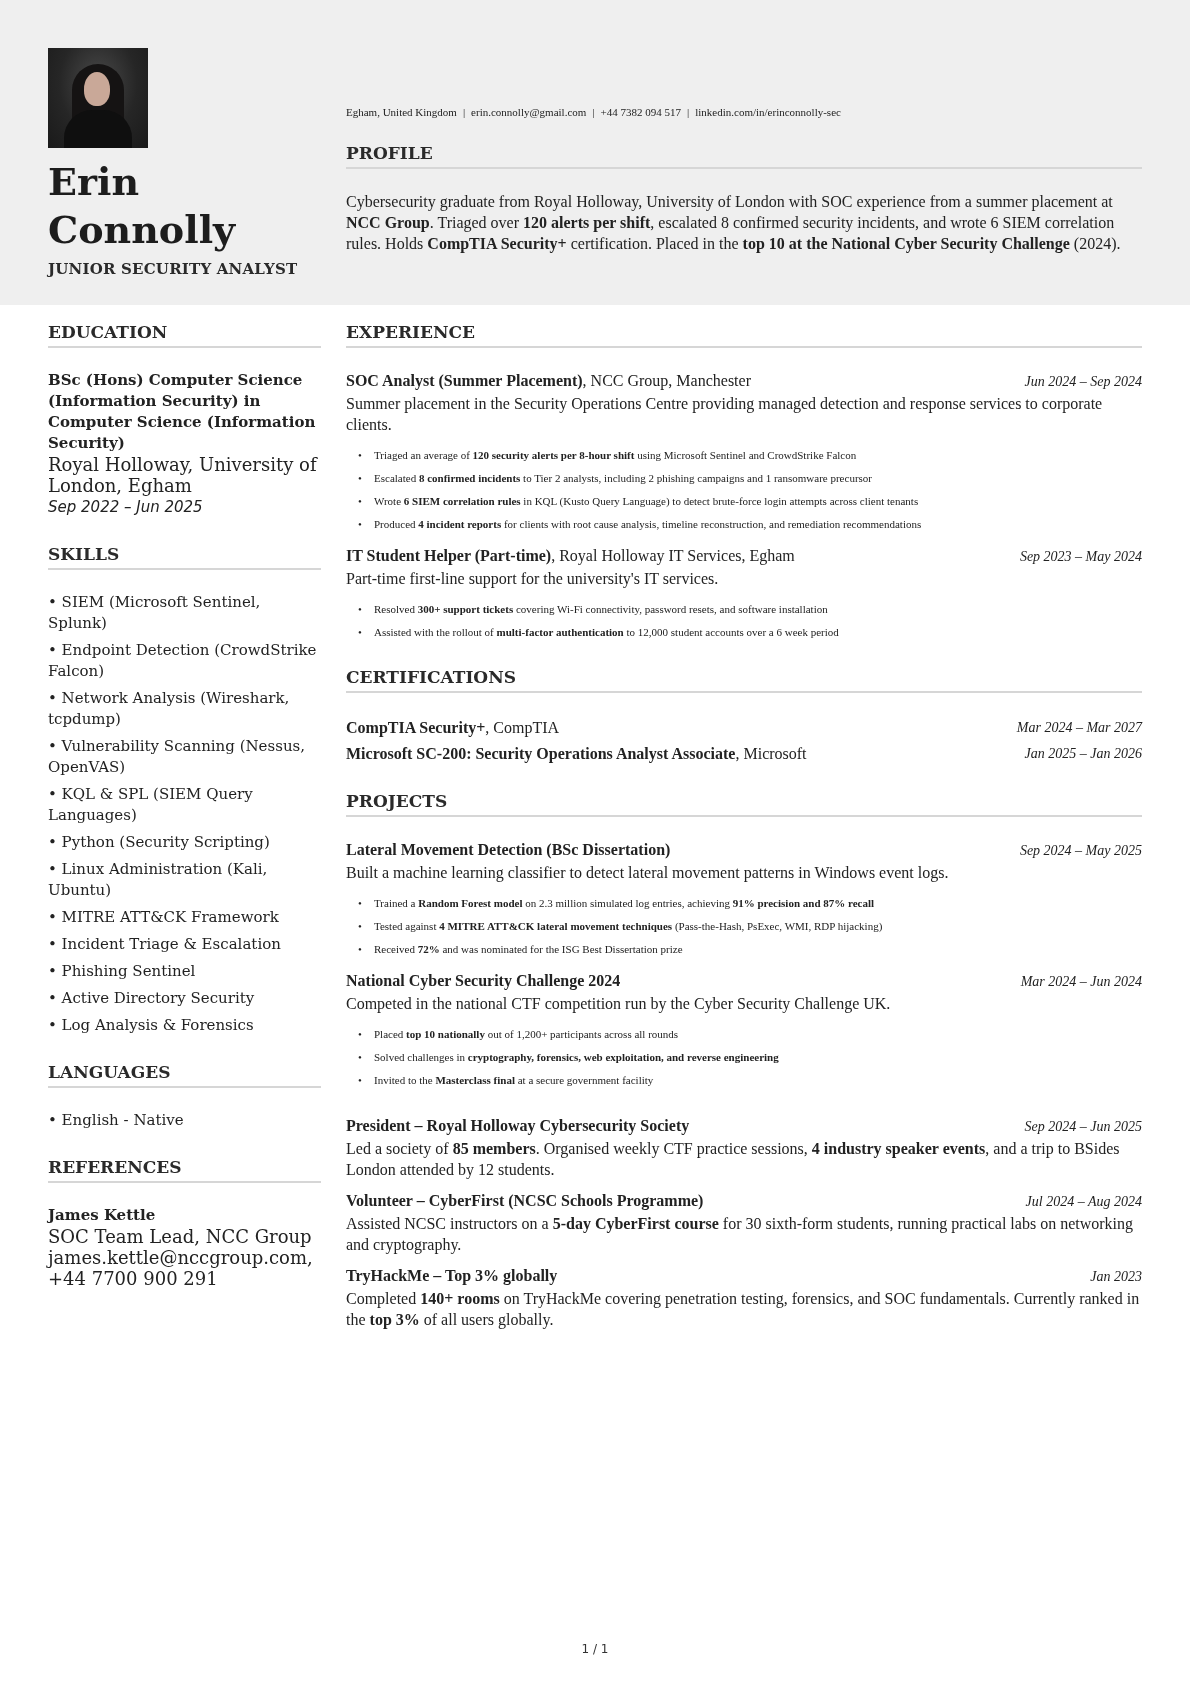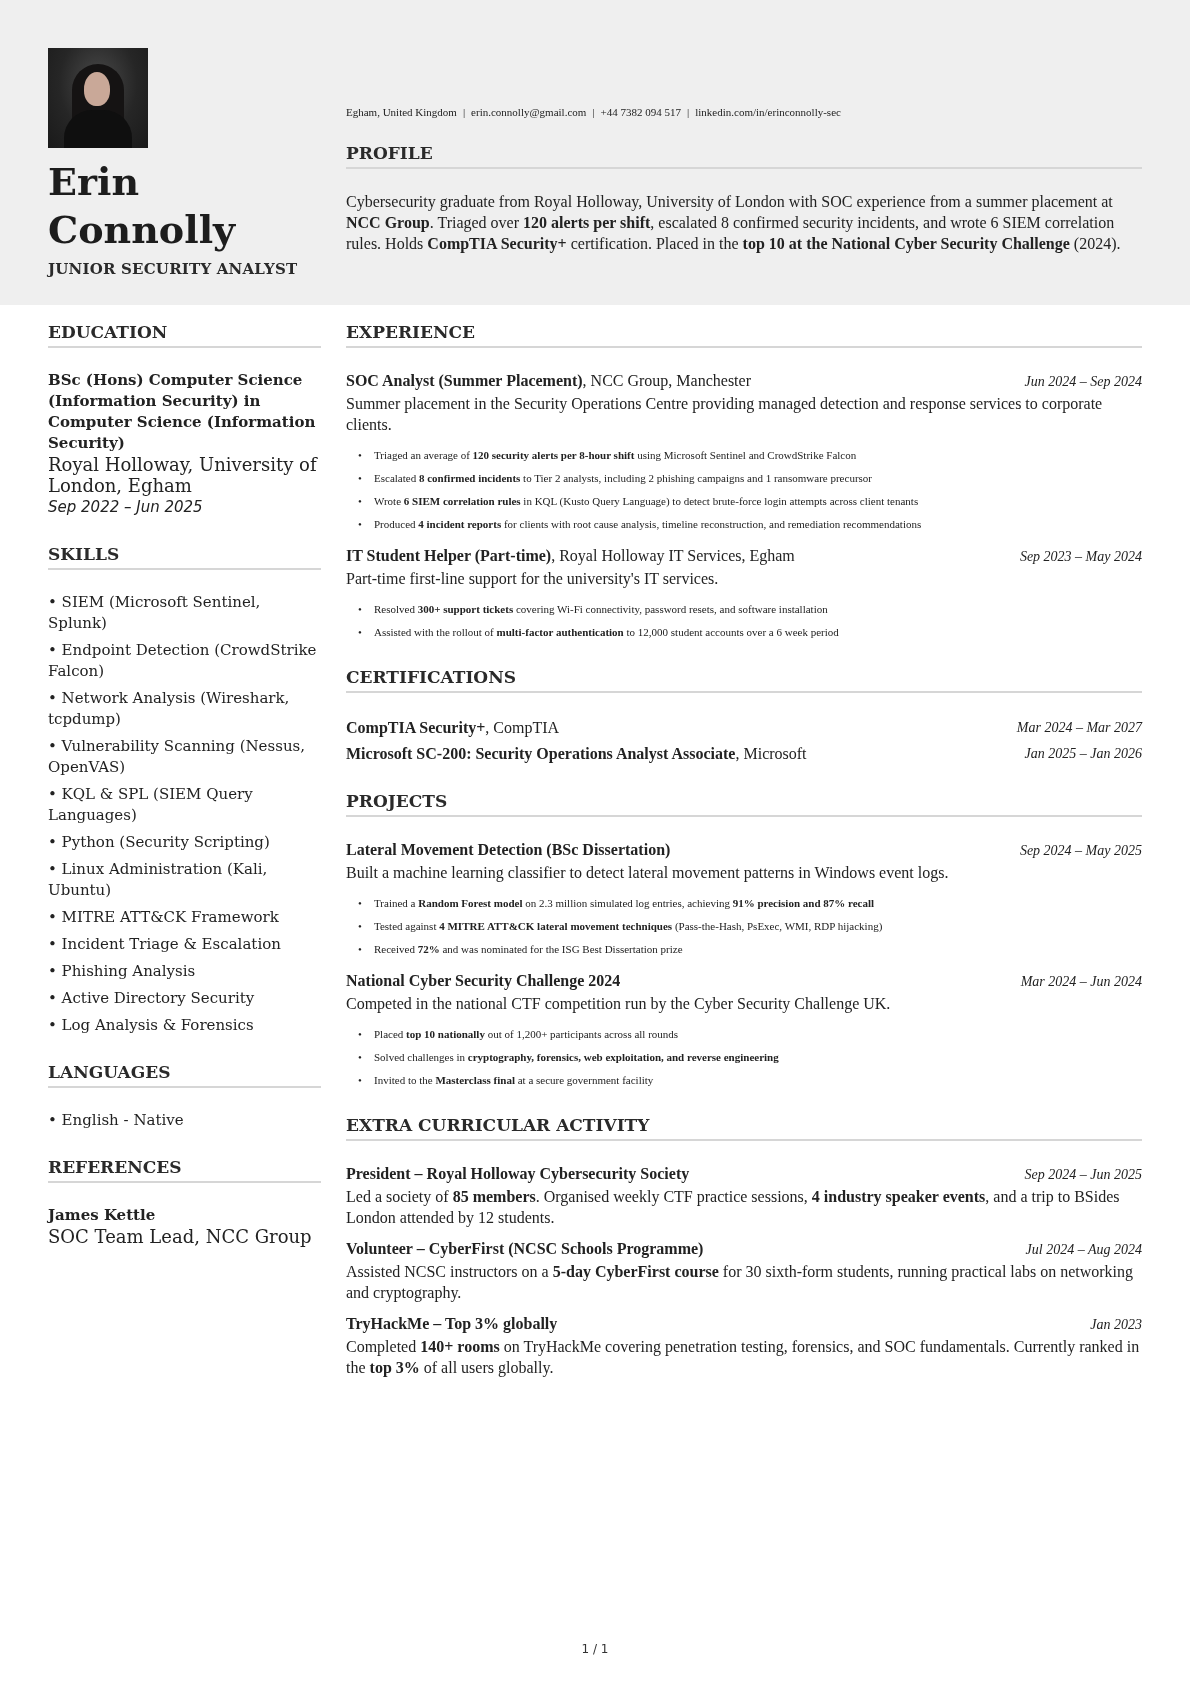--- a/index.html
+++ b/index.html
@@ -76,37 +76,38 @@
     <div>
         <div class="skill">• SIEM (Microsoft Sentinel, Splunk)</div>
         <div class="skill">• Endpoint Detection (CrowdStrike Falcon)</div>
         <div class="skill">• Network Analysis (Wireshark, tcpdump)</div>
         <div class="skill">• Vulnerability Scanning (Nessus, OpenVAS)</div>
         <div class="skill">• KQL &amp; SPL (SIEM Query Languages)</div>
         <div class="skill">• Python (Security Scripting)</div>
         <div class="skill">• Linux Administration (Kali, Ubuntu)</div>
         <div class="skill">• MITRE ATT&amp;CK Framework</div>
         <div class="skill">• Incident Triage &amp; Escalation</div>
-        <div class="skill">• Phishing Analysis</div>
+        <div class="skill">• Phishing Sentinel</div>
         <div class="skill">• Active Directory Security</div>
         <div class="skill">• Log Analysis &amp; Forensics</div>
       </div>
   </div>
 
   <div class="lsec">
     <div class="section-h">LANGUAGES</div>
     <div>
         <div class="skill">• English - Native</div>
       </div>
   </div>
 
   <div class="lsec">
     <div class="section-h">REFERENCES</div>
     <div class="lbold">James Kettle</div>
     <div class="ltext">SOC Team Lead, NCC Group</div>
+    <div class="ltext">james.kettle@nccgroup.com, +44 7700 900 291</div>
   </div>
 </div>
 
 <div class="right">
   <div class="rsec">
     <div class="section-h">EXPERIENCE</div>
     <div>
         <div class="entry">
           <div class="entry-head">
             <span><b>SOC Analyst (Summer Placement)</b>, NCC Group, Manchester</span>
@@ -172,21 +173,20 @@
           <ul class="bullets">
             <li><span>Placed </span><b>top 10 nationally</b><span> out of 1,200+ participants across all rounds</span></li>
             <li><span>Solved challenges in </span><b>cryptography, forensics, web exploitation, and reverse engineering</b></li>
             <li><span>Invited to the </span><b>Masterclass final</b><span> at a secure government facility</span></li>
           </ul>
         </div>
       </div>
   </div>
 
   <div class="rsec">
-    <div class="section-h">EXTRA CURRICULAR ACTIVITY</div>
     <div>
         <div class="entry">
           <div class="entry-head">
             <span><b>President – Royal Holloway Cybersecurity Society</b></span>
             <span class="date">Sep 2024 – Jun 2025</span>
           </div>
           <div class="entry-desc"><span>Led a society of </span><b>85 members</b><span>. Organised weekly CTF practice sessions, </span><b>4 industry speaker events</b><span>, and a trip to BSides London attended by 12 students.</span></div>
         </div>
         <div class="entry">
           <div class="entry-head">

